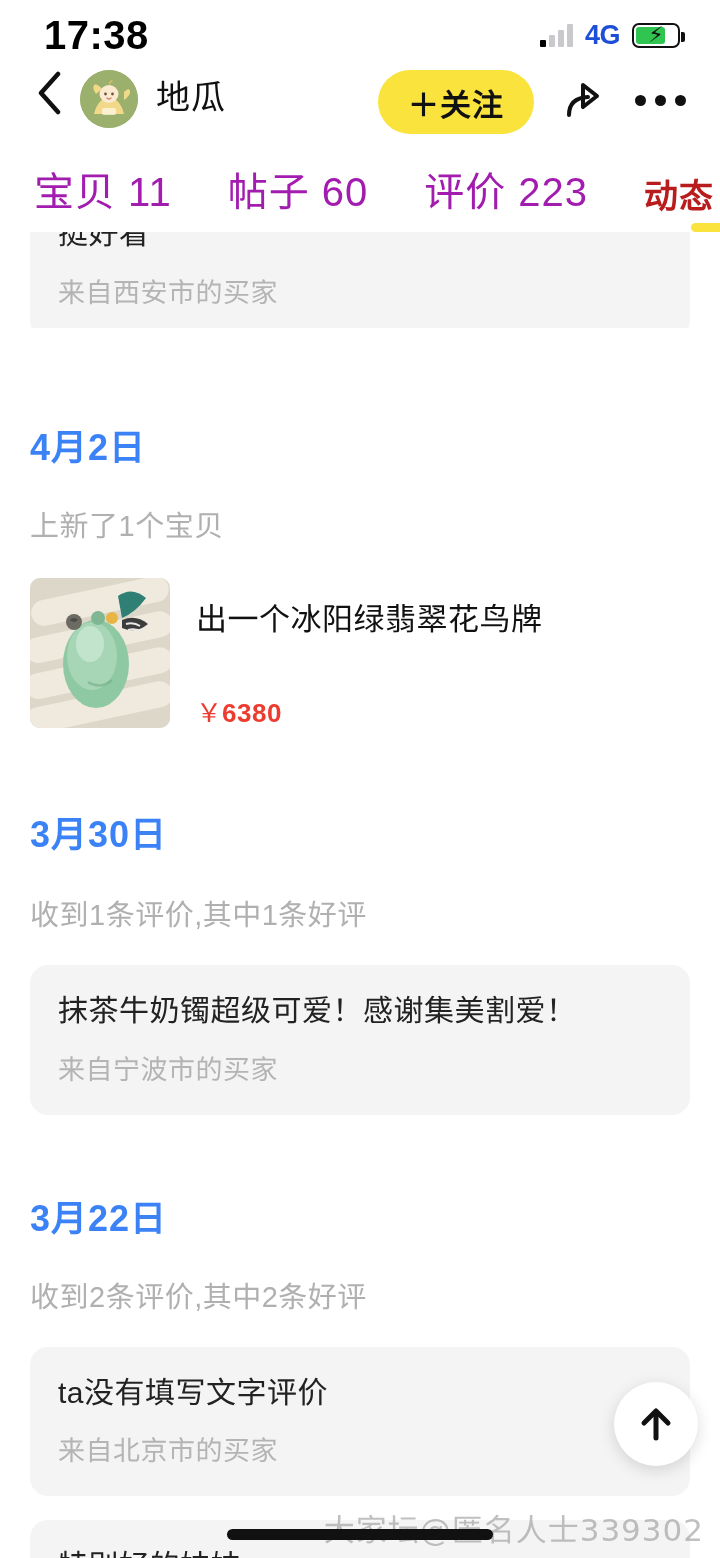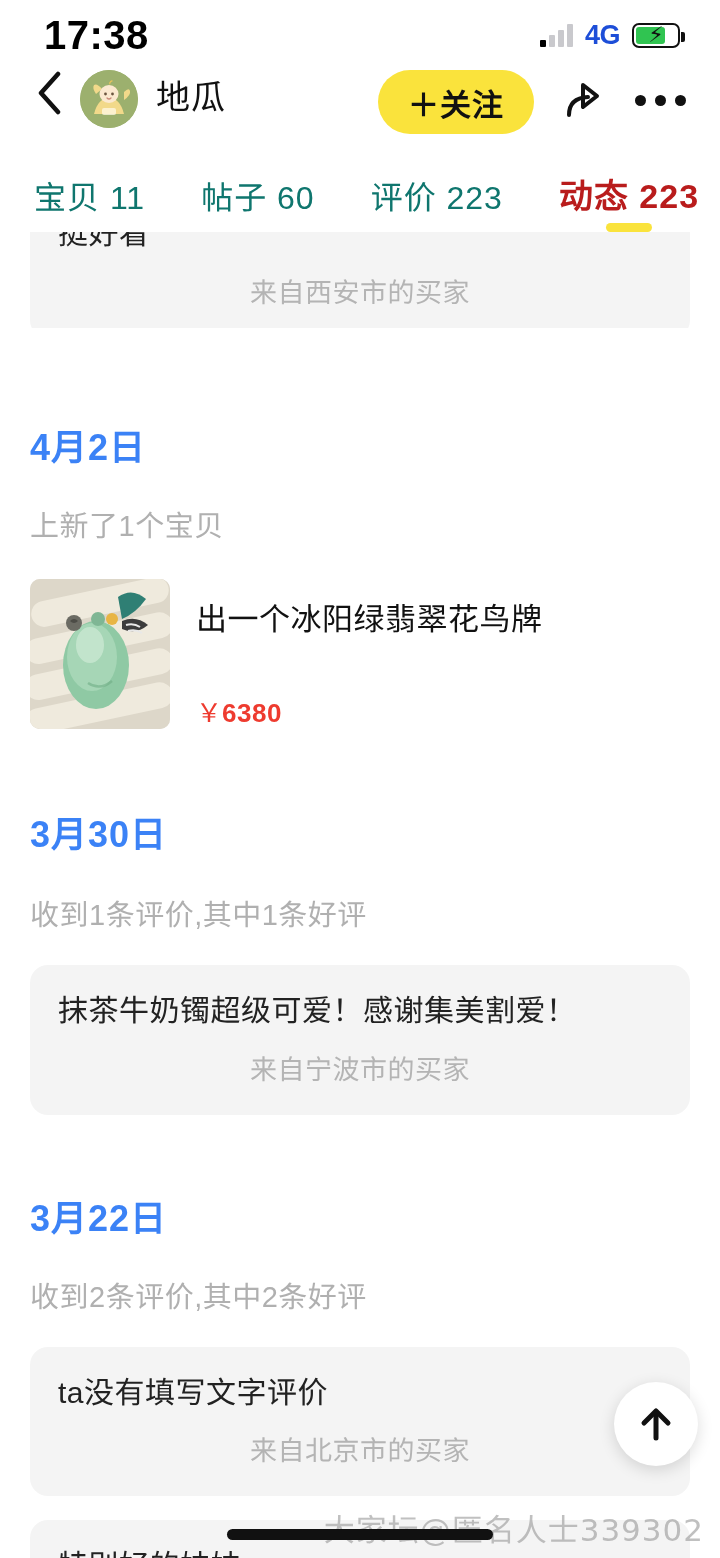--- a/index.html
+++ b/index.html
@@ -50,37 +50,37 @@
      height:64px; padding:0 30px; font-size:31px; color:#111; font-weight:600;
      display:flex; align-items:center; justify-content:center; gap:4px;
      font-family:inherit; letter-spacing:1px; cursor:pointer; }
   .icon-btn { width:60px; height:60px; display:flex; align-items:center;
               justify-content:center; margin-left:18px; flex:none; }
   .dots { display:flex; gap:9px; align-items:center; }
   .dots span { width:11px; height:11px; background:#111; border-radius:50%; display:block; }
 
   
   .tabs { display:flex; align-items:flex-end; padding:8px 0 0 34px; gap:0; height:66px; }
-  .tab { position:relative; font-size:32px; color:#0f766e; padding:0 0 14px 0;
+  .tab { position:relative; font-size:40px; color:#a21caf; padding:0 0 14px 0;
          margin-right:56px; white-space:nowrap; letter-spacing:1px; cursor:pointer; }
   .tab.active { color:#b91c1c; font-weight:700; font-size:34px; }
   .tab .ul { position:absolute; left:50%; transform:translateX(-50%); bottom:0;
              width:46px; height:9px; border-radius:5px; background:#fae33c; }
 
   
   .feed { padding:0 30px; }
   .review-card { background:#f4f4f4; border-radius:18px; padding:26px 28px 28px 28px; }
   .rv-text { font-size:30px; color:#222; line-height:1.35; letter-spacing:.5px; }
-  .rv-from { font-size:27px; color:#b4b4b4; margin-top:16px; letter-spacing:.5px;text-align:center; }
+  .rv-from { font-size:27px; color:#b4b4b4; margin-top:16px; letter-spacing:.5px; }
   .card-clip-top { margin-top:-44px; }
 
   .date-head { font-size:36px; font-weight:bold; color:#3b82f6; letter-spacing:1px; }
   .sub-line { font-size:29px; color:#b0b0b0; letter-spacing:.5px; }
 
-  .product { display:flex; gap:26px; align-items:center; }
+  .product { display:flex; gap:26px; align-items:flex-start; }
   .thumb { width:140px; height:150px; border-radius:10px; flex:none;
            overflow:hidden; background:#e7e2d8; position:relative; }
   .thumb svg { display:block; }
   .p-info { flex:1; padding-top:22px; }
   .p-title { font-size:31px; color:#111; line-height:1.3; letter-spacing:.5px; }
   .p-price { margin-top:52px; color:#ee3b2f; font-weight:bold;
              display:flex; align-items:baseline; }
   .p-price .yen { font-size:26px; font-weight:500; }
   .p-price .amt { font-size:26px; letter-spacing:.5px; }
 

